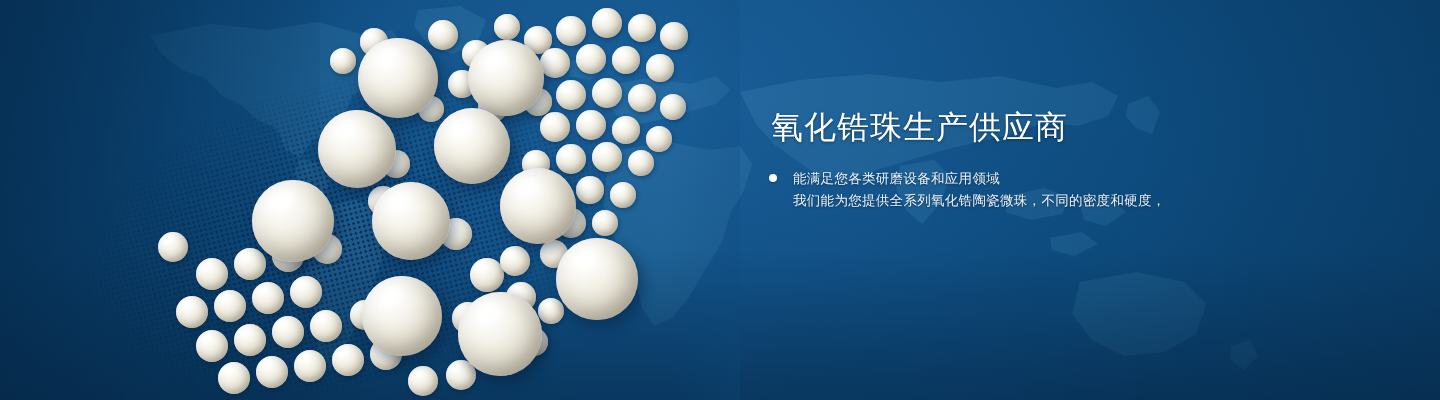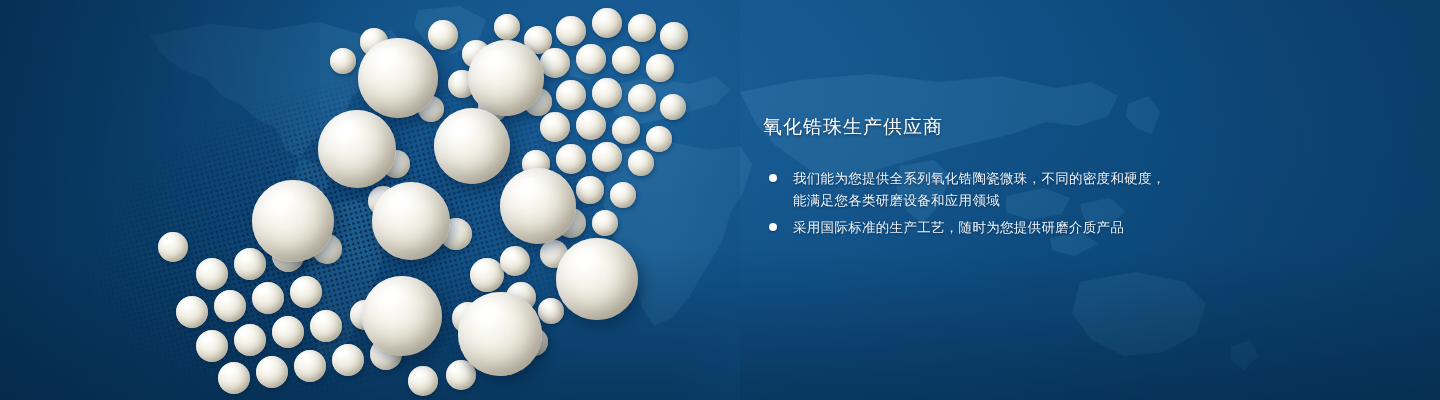--- a/index.html
+++ b/index.html
@@ -105,22 +105,22 @@
     background:linear-gradient(to right, rgba(0,0,0,0) 0%, rgba(13,74,124,0.0) 40%, rgba(13,74,124,0.25) 100%);
   }
 
   
   .content {
     position:absolute;
     left:763px; top:0; width:620px; height:400px;
   }
   .headline {
     position:absolute;
-    left:0; top:110px;
-    font-size:19px;
+    left:8px; top:110px;
+    font-size:32px;
     line-height:34px;
     color:#ffffff;
     letter-spacing:1px;
     text-shadow:0 1px 3px rgba(2,22,44,0.55);
     white-space:nowrap;
   }
   .bullets {
     position:absolute;
     left:3px; top:168px;
     width:600px;
@@ -293,26 +293,22 @@
     <div class="bead-fade"></div>
   </div>
 
   <div class="content">
     <div class="headline">氧化锆珠生产供应商</div>
 
     <div class="bullets">
 
       <div class="bullet-row">
         <span class="dot"></span>
+        <span class="btext">能满足您各类研磨设备和应用领域</span>
         <span class="btext">我们能为您提供全系列氧化锆陶瓷微珠，不同的密度和硬度，</span>
-        <span class="btext">能满足您各类研磨设备和应用领域</span>
       </div>
 
 
-      <div class="bullet-row">
-        <span class="dot"></span>
-        <span class="btext">采用国际标准的生产工艺，随时为您提供研磨介质产品</span>
-      </div>
 
     </div>
   </div>
 
 </div>
 
 </body></html>

